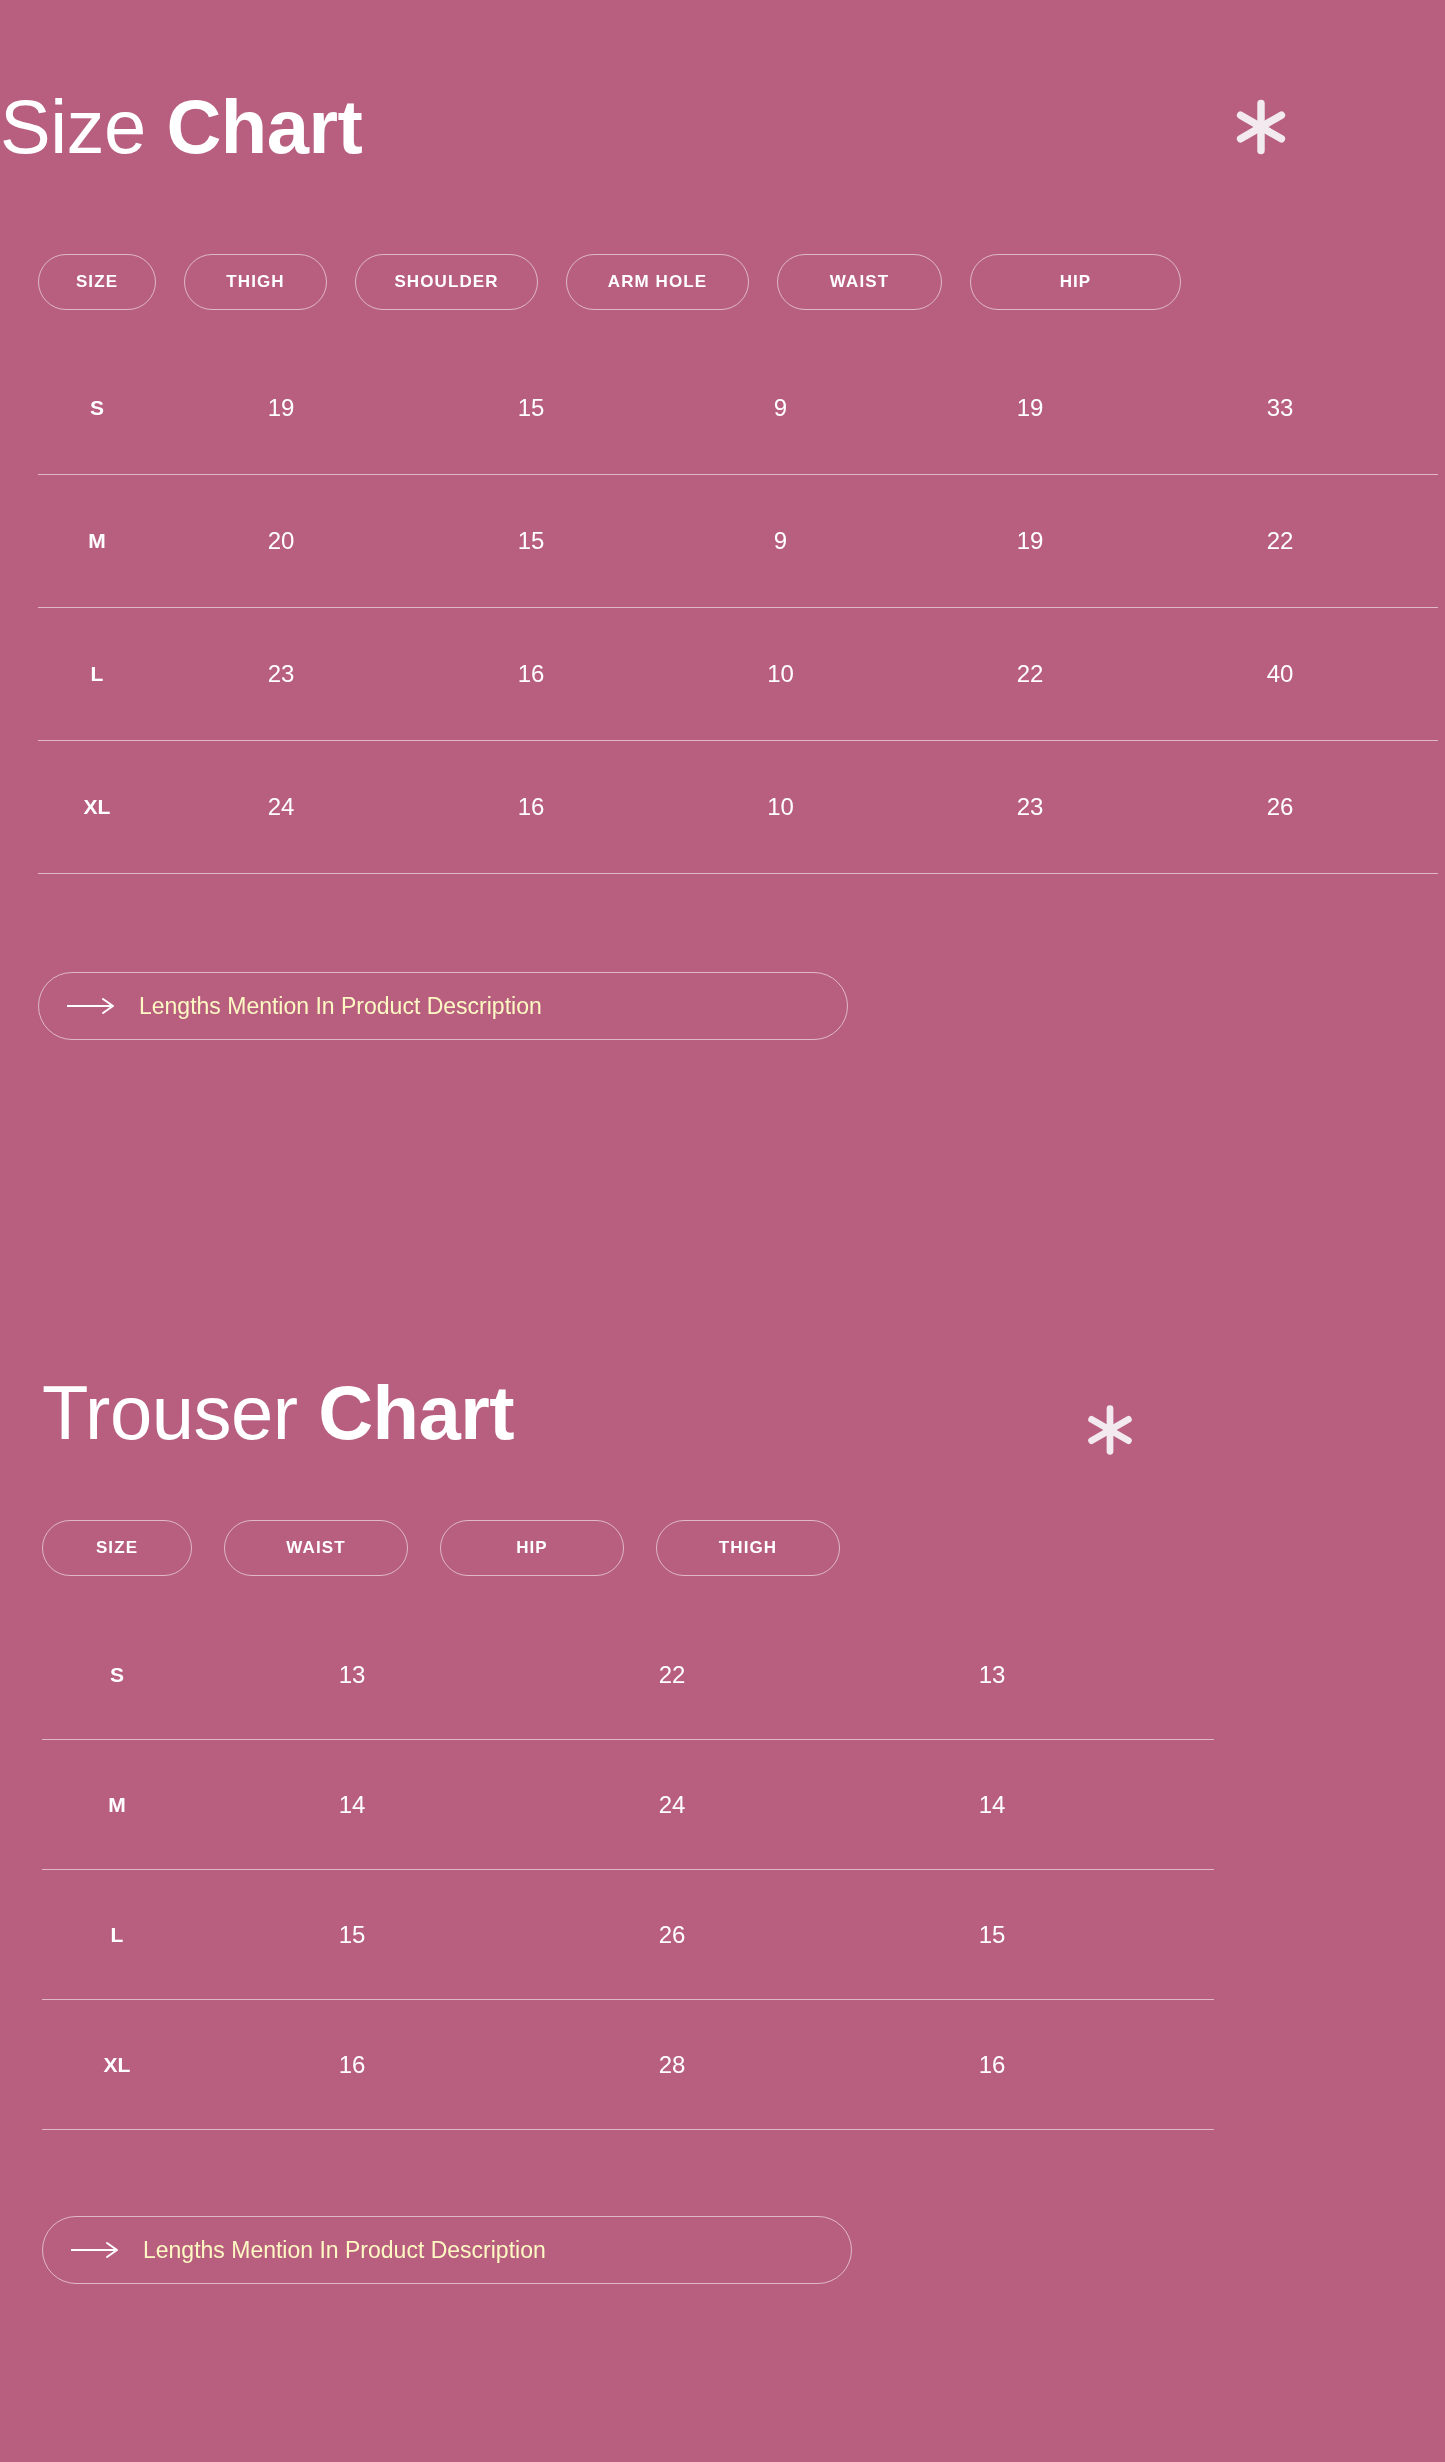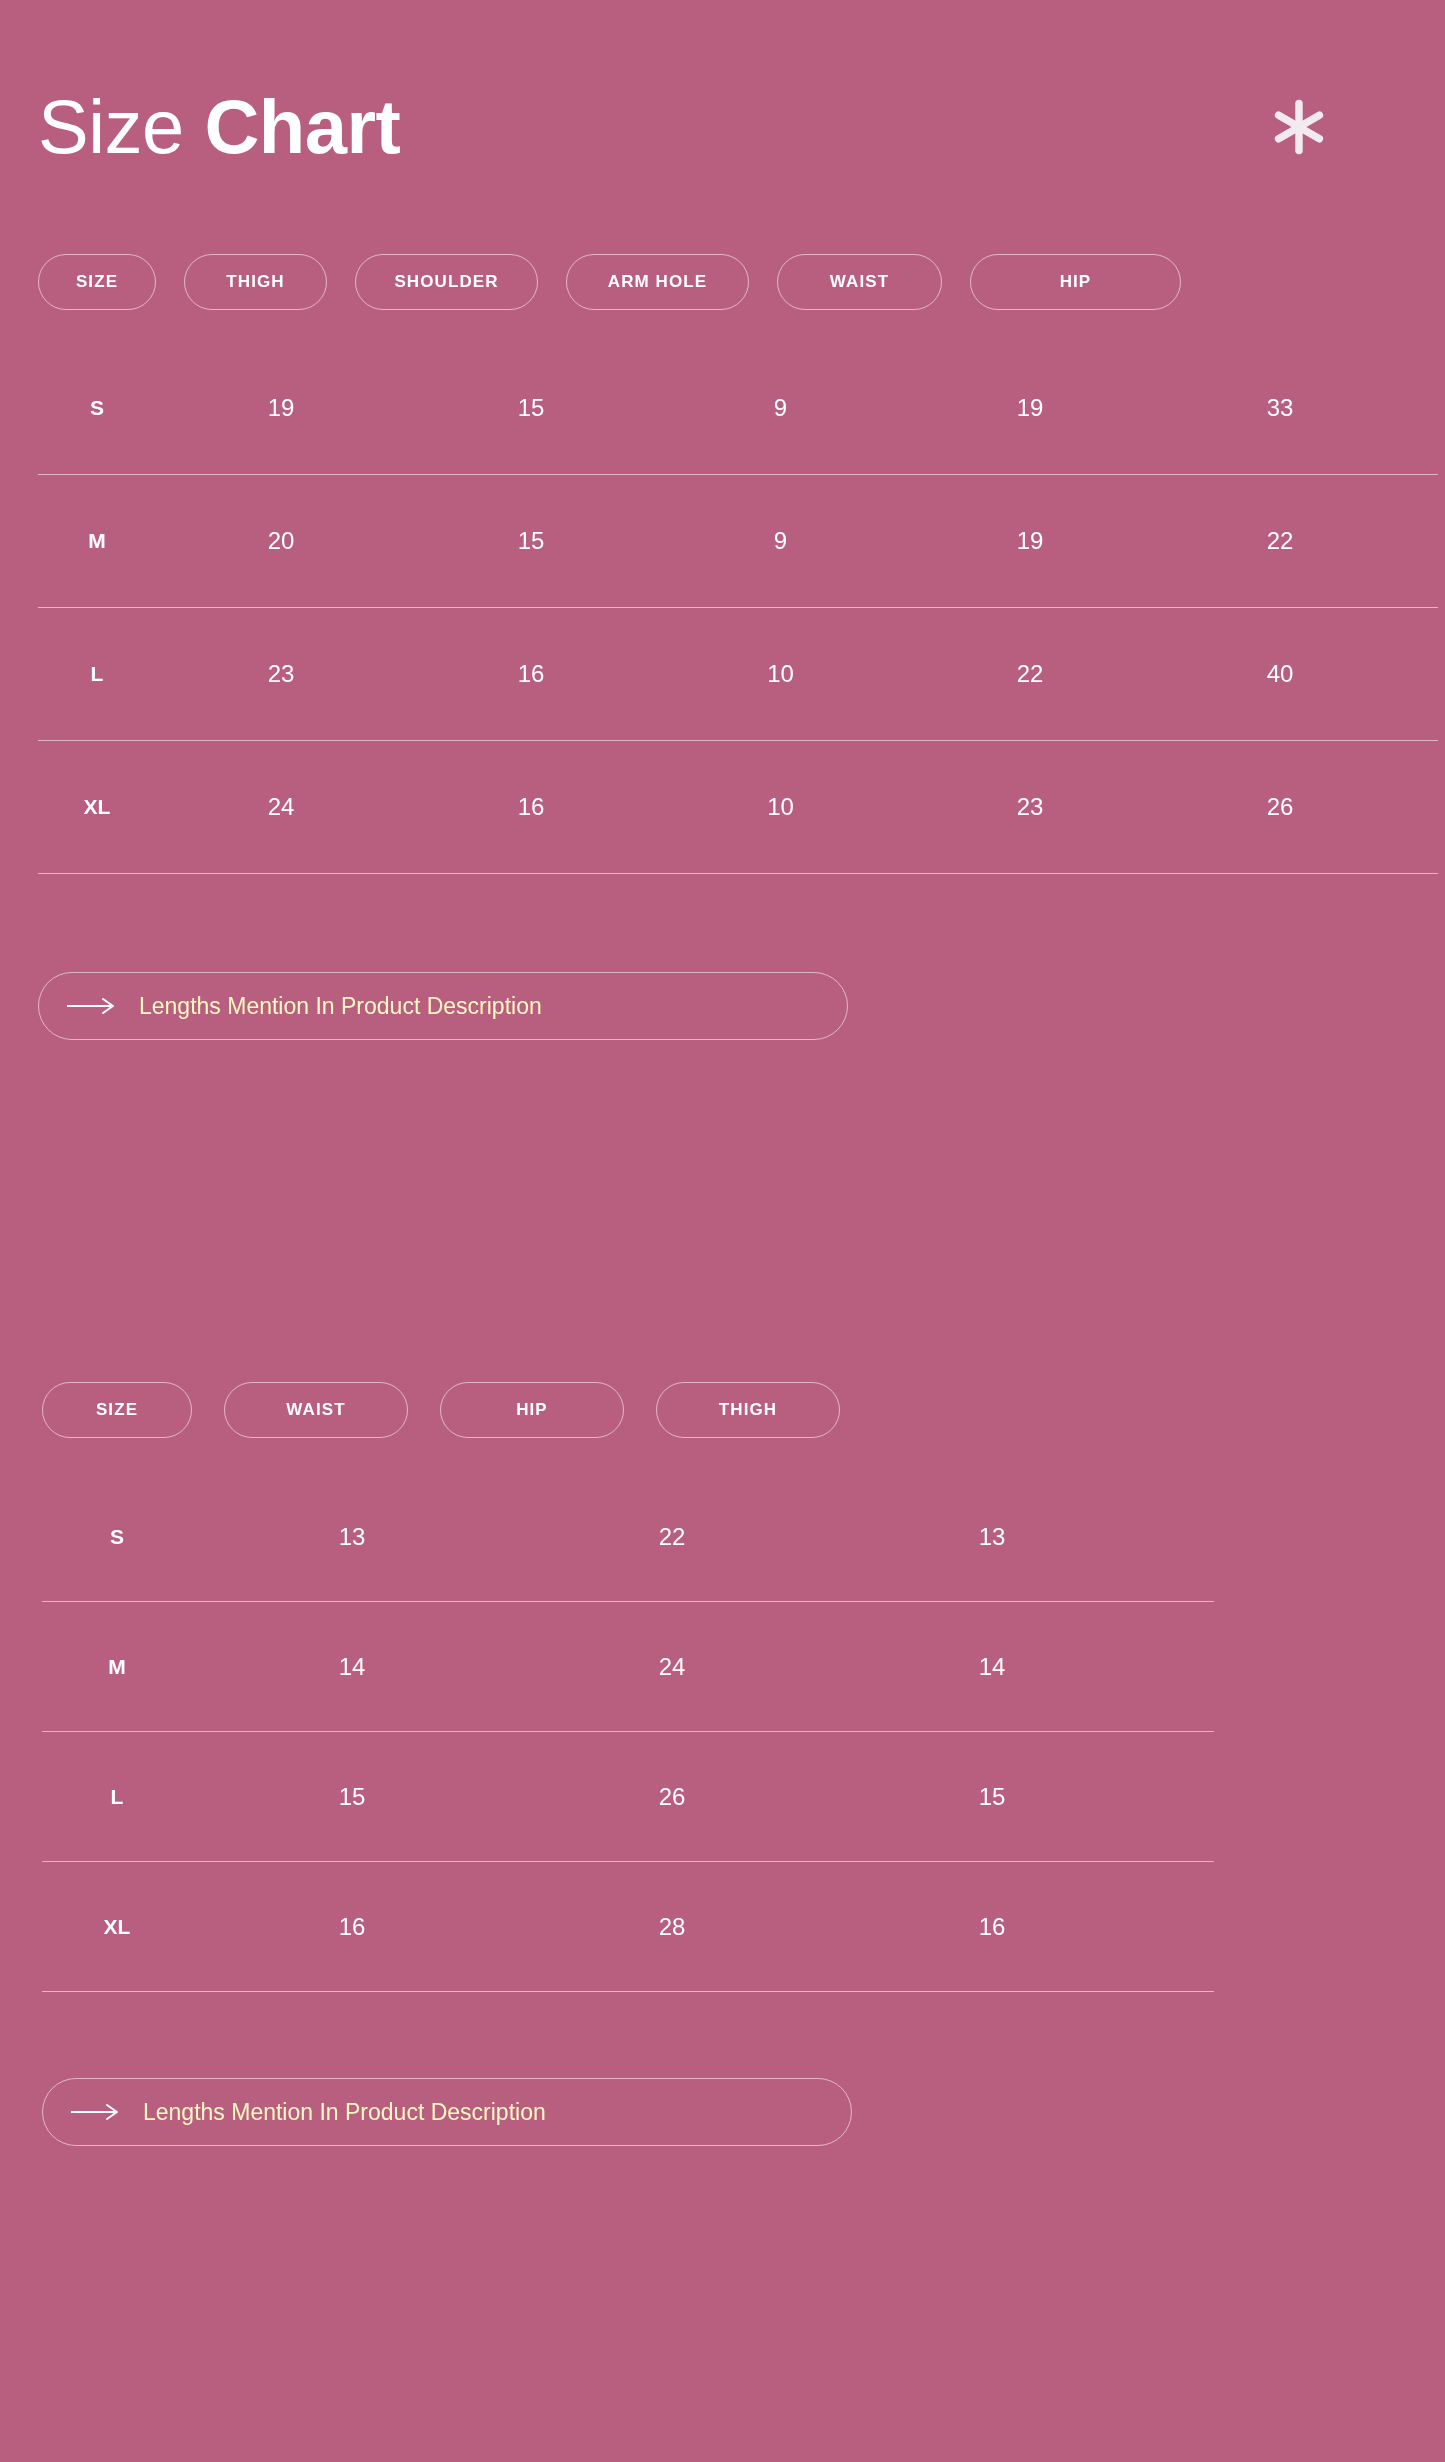--- a/index.html
+++ b/index.html
@@ -113,21 +113,20 @@
     font-size: 23px;
     font-weight: 400;
     color: #fef9c3;
     white-space: nowrap;
   }
 
   
   #size-chart-section { position: absolute; left: 0; top: 0; width: 1445px; }
 
   #size-chart-section .section-head {
-    margin-left: 38px;
     width: 1330px;
     height: 110px;
     margin-top: 72px;
   }
   #size-chart-section .asterisk-icon { position: absolute; right: 38px; top: 24px; }
 
   #size-chart-section .pill-row {
     margin-left: 38px;
     margin-top: 72px;
     width: 1360px;
@@ -262,20 +261,35 @@
           <polyline points="38,3 48,10 38,17" fill="none" stroke="#ffffff" stroke-width="2" stroke-linecap="round" stroke-linejoin="round"></polyline>
         </svg>
       </span>
       <span class="note-text">Lengths Mention In Product Description</span>
     </div>
 
   </section>
 
   <section id="trouser-chart-section" class="section">
 
+    <div class="section-head">
+      <h1 class="title">
+        <span class="light">Trouser</span>
+        <span class="bold">Chart</span>
+      </h1>
+      <span class="asterisk-icon">
+        <svg viewBox="0 0 100 100" aria-hidden="true">
+          <g fill="#f2eaee">
+            <rect x="44" y="6" width="12" height="88" rx="6"></rect>
+            <rect x="44" y="6" width="12" height="88" rx="6" transform="rotate(60 50 50)"></rect>
+            <rect x="44" y="6" width="12" height="88" rx="6" transform="rotate(120 50 50)"></rect>
+          </g>
+        </svg>
+      </span>
+    </div>
 
     <div class="pill-row">
       <div class="pill">SIZE</div>
       <div class="pill">WAIST</div>
       <div class="pill">HIP</div>
       <div class="pill">THIGH</div>
     </div>
 
     <div class="rows">
       <div class="row">

